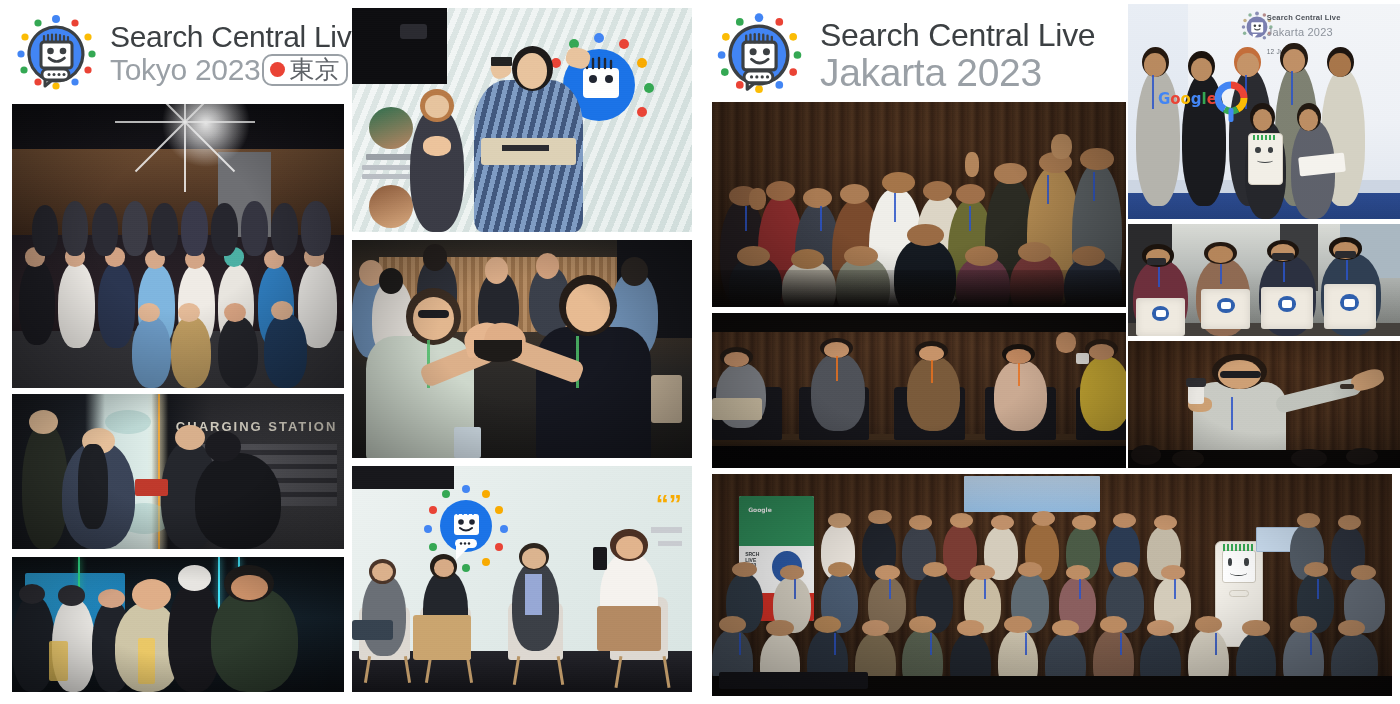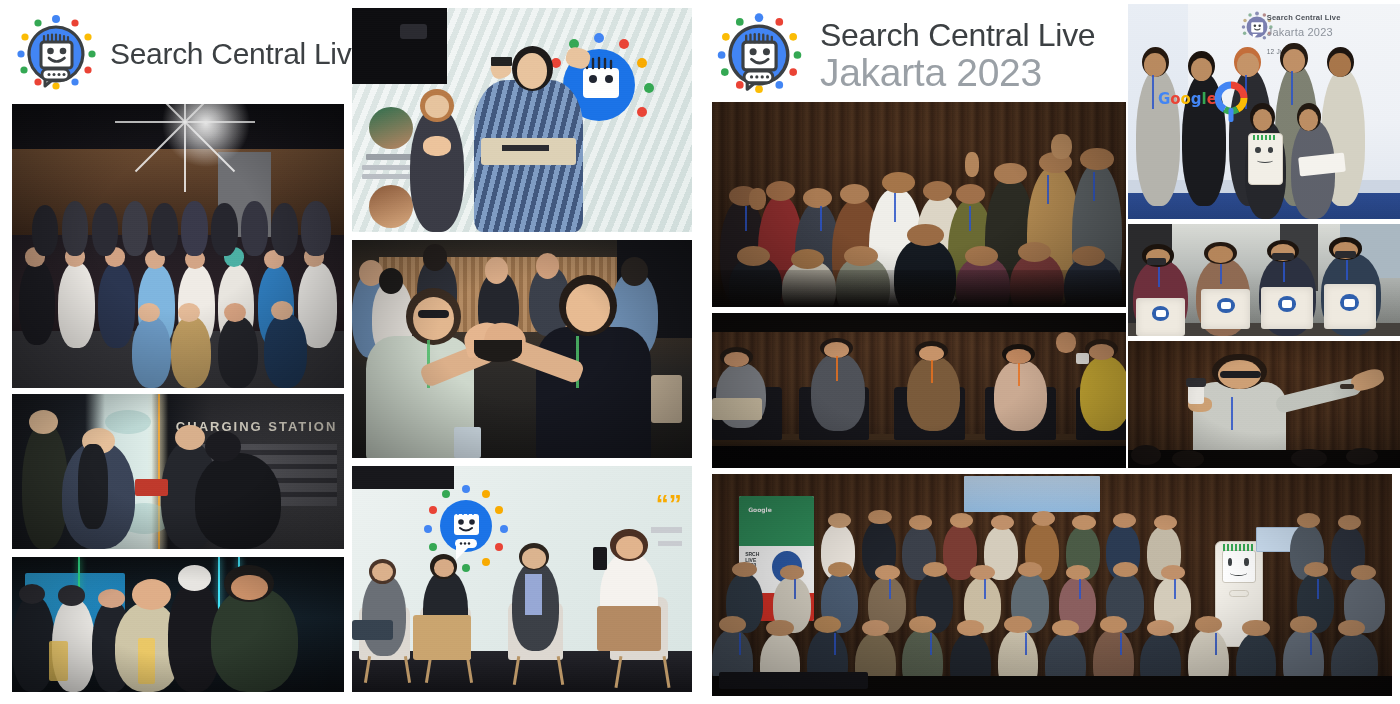--- a/index.html
+++ b/index.html
@@ -164,20 +164,27 @@
           <g fill="#3c4043">
               <circle cx="37" cy="62.5" r="1.5"></circle>
               <circle cx="42" cy="62.5" r="1.5"></circle>
               <circle cx="47" cy="62.5" r="1.5"></circle>
               <circle cx="52" cy="62.5" r="1.5"></circle>
             </g>
         </svg>
       </div>
       <div class="wordmark">
         <div class="wm-line1">Search Central Live</div>
+        <div class="wm-line2row">
+          <span class="wm-line2">Tokyo 2023</span>
+          <span class="jp-badge">
+            <span class="jp-dot"></span>
+            <span class="jp-kanji">東京</span>
+          </span>
+        </div>
       </div>
     </div>
 
     <div class="photo" style="left:12px; top:104px; width:332px; height:284px;">
       <div class="scene">
         <div class="darkroom"></div>
         <div style="position:absolute;left:0;top:16%;right:0;height:30%;background:linear-gradient(180deg,#6b4a30,#3a2619);"></div>
         <div style="position:absolute;left:62%;top:17%;width:16%;height:30%;background:#6e6f73;"></div>
         <div class="spot" style="left:42%;top:-9%;width:110px;height:90px;"></div>
         <div class="starburst" style="left:52%;top:6%;width:0;height:0;">

